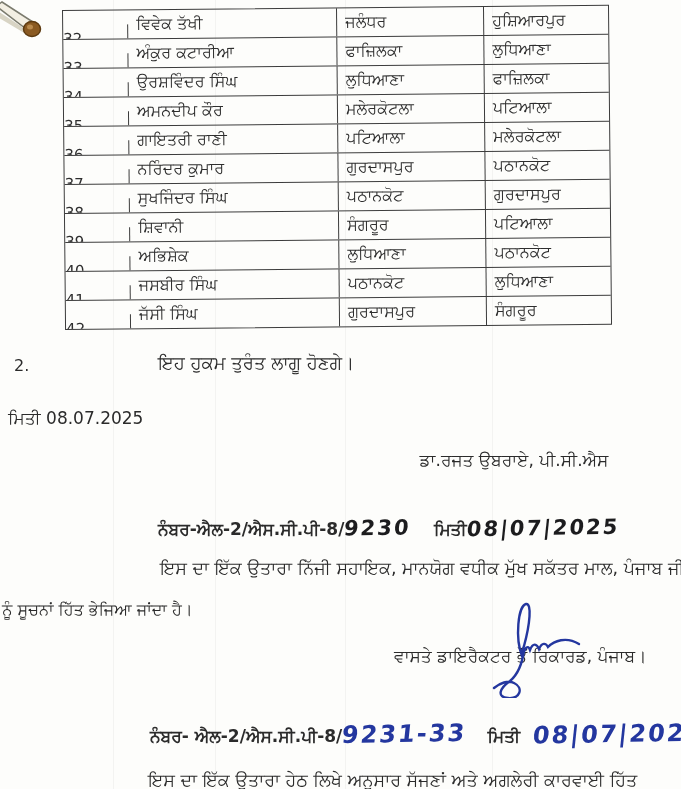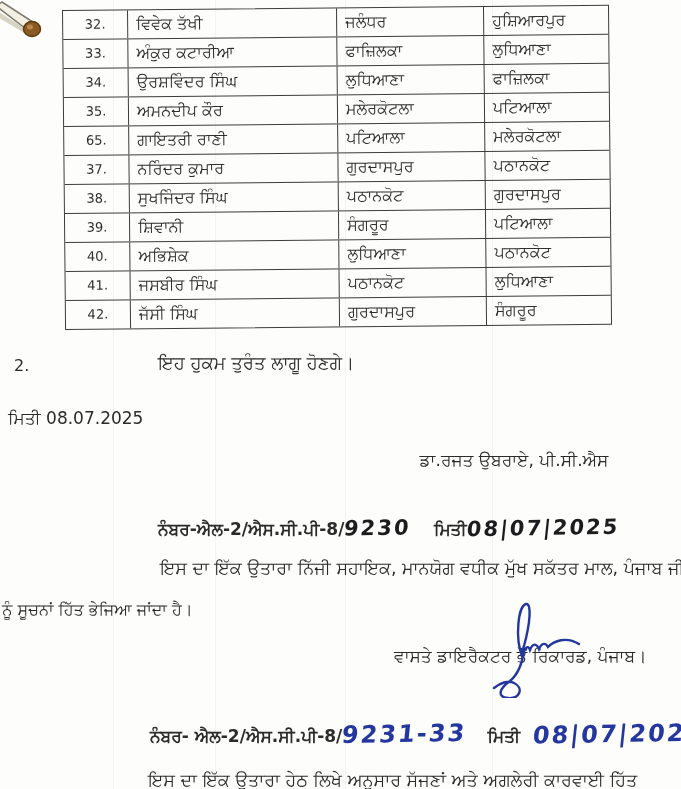--- a/index.html
+++ b/index.html
@@ -16,21 +16,21 @@
   .transfer-table{
     position:absolute;left:62px;top:10px;width:545px;
     border:1.8px solid #3c3c3c;
     transform:rotate(-0.55deg);
     transform-origin:left top;
     background:transparent;
   }
   .trow{display:flex;height:28px;border-top:1.5px solid #3c3c3c;}
   .trow:first-child{border-top:none;}
   .cell{line-height:28px;font-size:16px;white-space:nowrap;overflow:hidden;color:#2e2e2e;}
-  .cell-no{width:64px;text-align:center;border-right:1.5px solid #3c3c3c;font-size:13px;}
+  .cell-no{width:64px;text-align:left;border-right:1.5px solid #3c3c3c;font-size:15px;margin-top:14px;}
   .cell-name{width:200px;padding-left:8px;border-right:1.5px solid #3c3c3c;}
   .cell-from{width:138px;padding-left:8px;border-right:1.5px solid #3c3c3c;}
   .cell-to{flex:1;padding-left:8px;}
   
   .abs{position:absolute;white-space:nowrap;}
   .pr{font-size:17px;color:#2b2b2b;}
   .hw{
     display:inline-block;
     transform:skewX(-7deg) rotate(-1deg);
     font-size:21px;letter-spacing:2px;font-weight:bold;
@@ -76,21 +76,21 @@
           <div class="cell cell-from">ਲੁਧਿਆਣਾ</div>
           <div class="cell cell-to">ਫਾਜ਼ਿਲਕਾ</div>
         </div>
         <div class="trow">
           <div class="cell cell-no">35.</div>
           <div class="cell cell-name">ਅਮਨਦੀਪ ਕੌਰ</div>
           <div class="cell cell-from">ਮਲੇਰਕੋਟਲਾ</div>
           <div class="cell cell-to">ਪਟਿਆਲਾ</div>
         </div>
         <div class="trow">
-          <div class="cell cell-no">65.</div>
+          <div class="cell cell-no">36.</div>
           <div class="cell cell-name">ਗਾਇਤਰੀ ਰਾਣੀ</div>
           <div class="cell cell-from">ਪਟਿਆਲਾ</div>
           <div class="cell cell-to">ਮਲੇਰਕੋਟਲਾ</div>
         </div>
         <div class="trow">
           <div class="cell cell-no">37.</div>
           <div class="cell cell-name">ਨਰਿੰਦਰ ਕੁਮਾਰ</div>
           <div class="cell cell-from">ਗੁਰਦਾਸਪੁਰ</div>
           <div class="cell cell-to">ਪਠਾਨਕੋਟ</div>
         </div>

